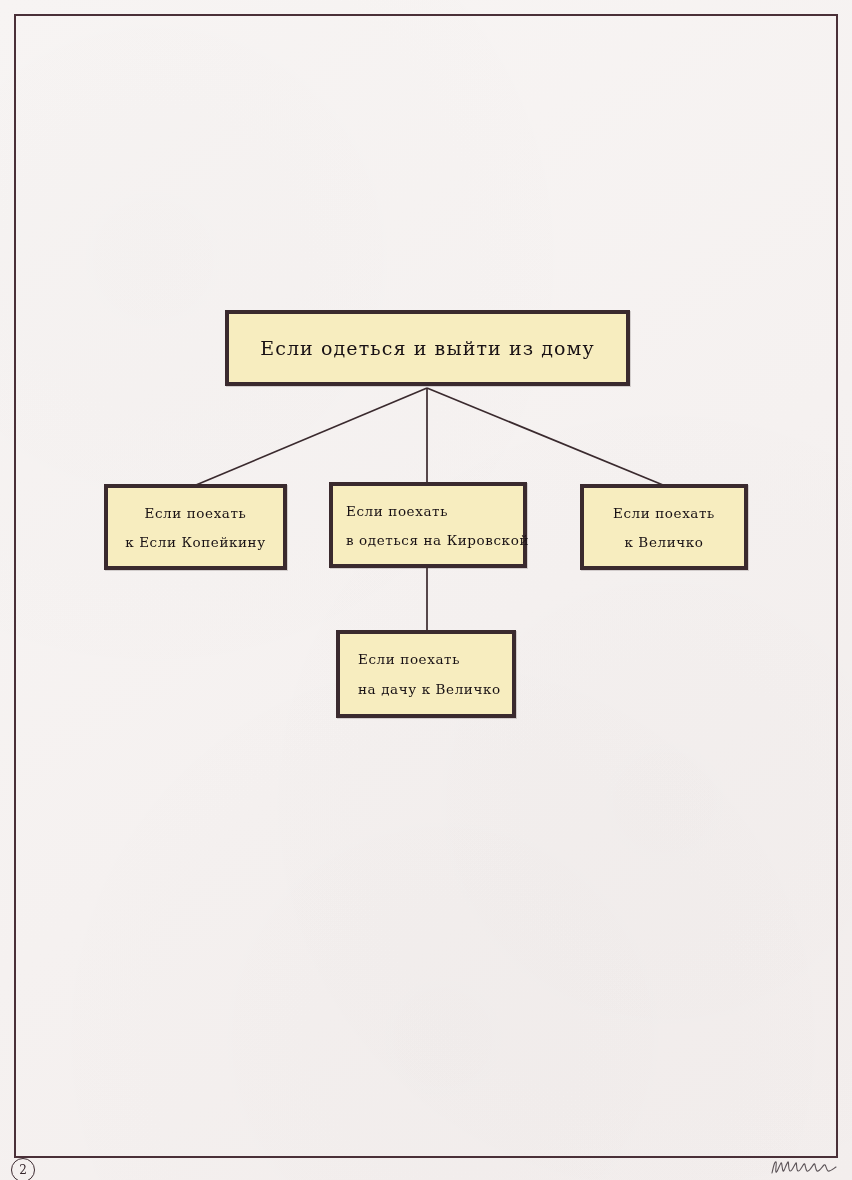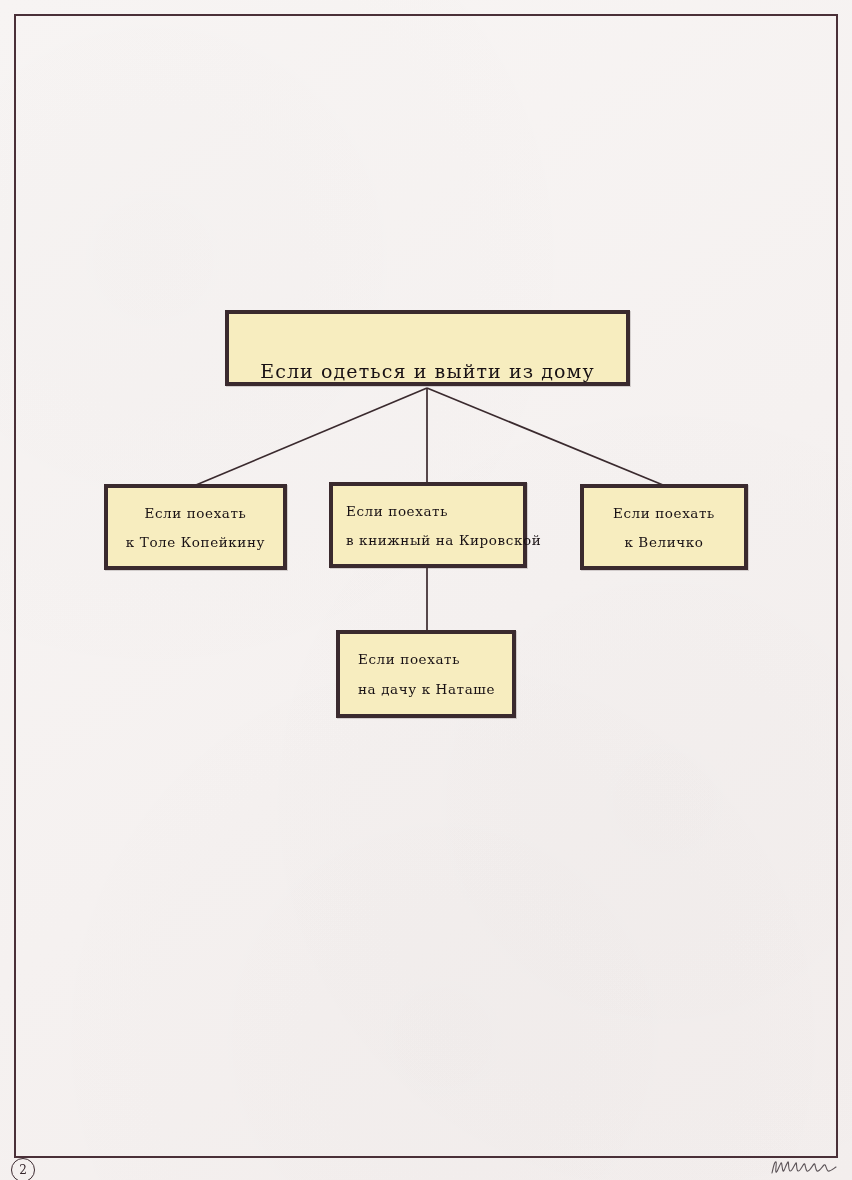--- a/index.html
+++ b/index.html
@@ -36,21 +36,21 @@
     box-sizing: border-box;
   }
 
   .node {
     position: absolute;
     box-sizing: border-box;
     background: #f7edbf;
     border: 4px solid #3a2a2e;
     display: flex;
     flex-direction: column;
-    justify-content: flex-end;
+    justify-content: center;
     box-shadow: 1px 1px 0 rgba(58,42,46,0.18);
   }
   .node .line {
     font-family: "DejaVu Serif", serif;
     color: #181114;
     white-space: nowrap;
     letter-spacing: 0.6px;
   }
 
   
@@ -155,36 +155,36 @@
     <line x1="427" y1="388" x2="663" y2="485" stroke="#3a2a2e" stroke-width="1.7"></line>
     <line x1="427" y1="568" x2="427" y2="631" stroke="#3a2a2e" stroke-width="1.7"></line>
   </svg>
 
   <div class="node" id="node-root">
     <div class="line">Если одеться и выйти из дому</div>
   </div>
 
   <div class="node node-l2" id="node-tolya">
     <div class="line">Если поехать</div>
-    <div class="line">к Толе Копейкину</div>
+    <div class="line">к Если Копейкину</div>
   </div>
 
   <div class="node node-l2" id="node-book">
     <div class="line">Если поехать</div>
-    <div class="line">в книжный на Кировской</div>
+    <div class="line">в одеться на Кировской</div>
   </div>
 
   <div class="node node-l2" id="node-natasha">
     <div class="line">Если поехать</div>
     <div class="line">к Величко</div>
   </div>
 
   <div class="node" id="node-dacha">
     <div class="line">Если поехать</div>
-    <div class="line">на дачу к Наташе</div>
+    <div class="line">на дачу к Величко</div>
   </div>
 
   <div id="page-number">
     <span>2</span>
   </div>
 
   <svg id="signature" viewBox="0 0 70 20" xmlns="http://www.w3.org/2000/svg">
     <path d="M2,16 C4,7 5,4 6,5 C7,6 5,14 6,15 C7,16 9,9 11,6
              C12,4.5 12,12 13,14 C14,15.5 16,7 18,5
              C19,4 18,13 20,14 C22,15 24,8 26,6

